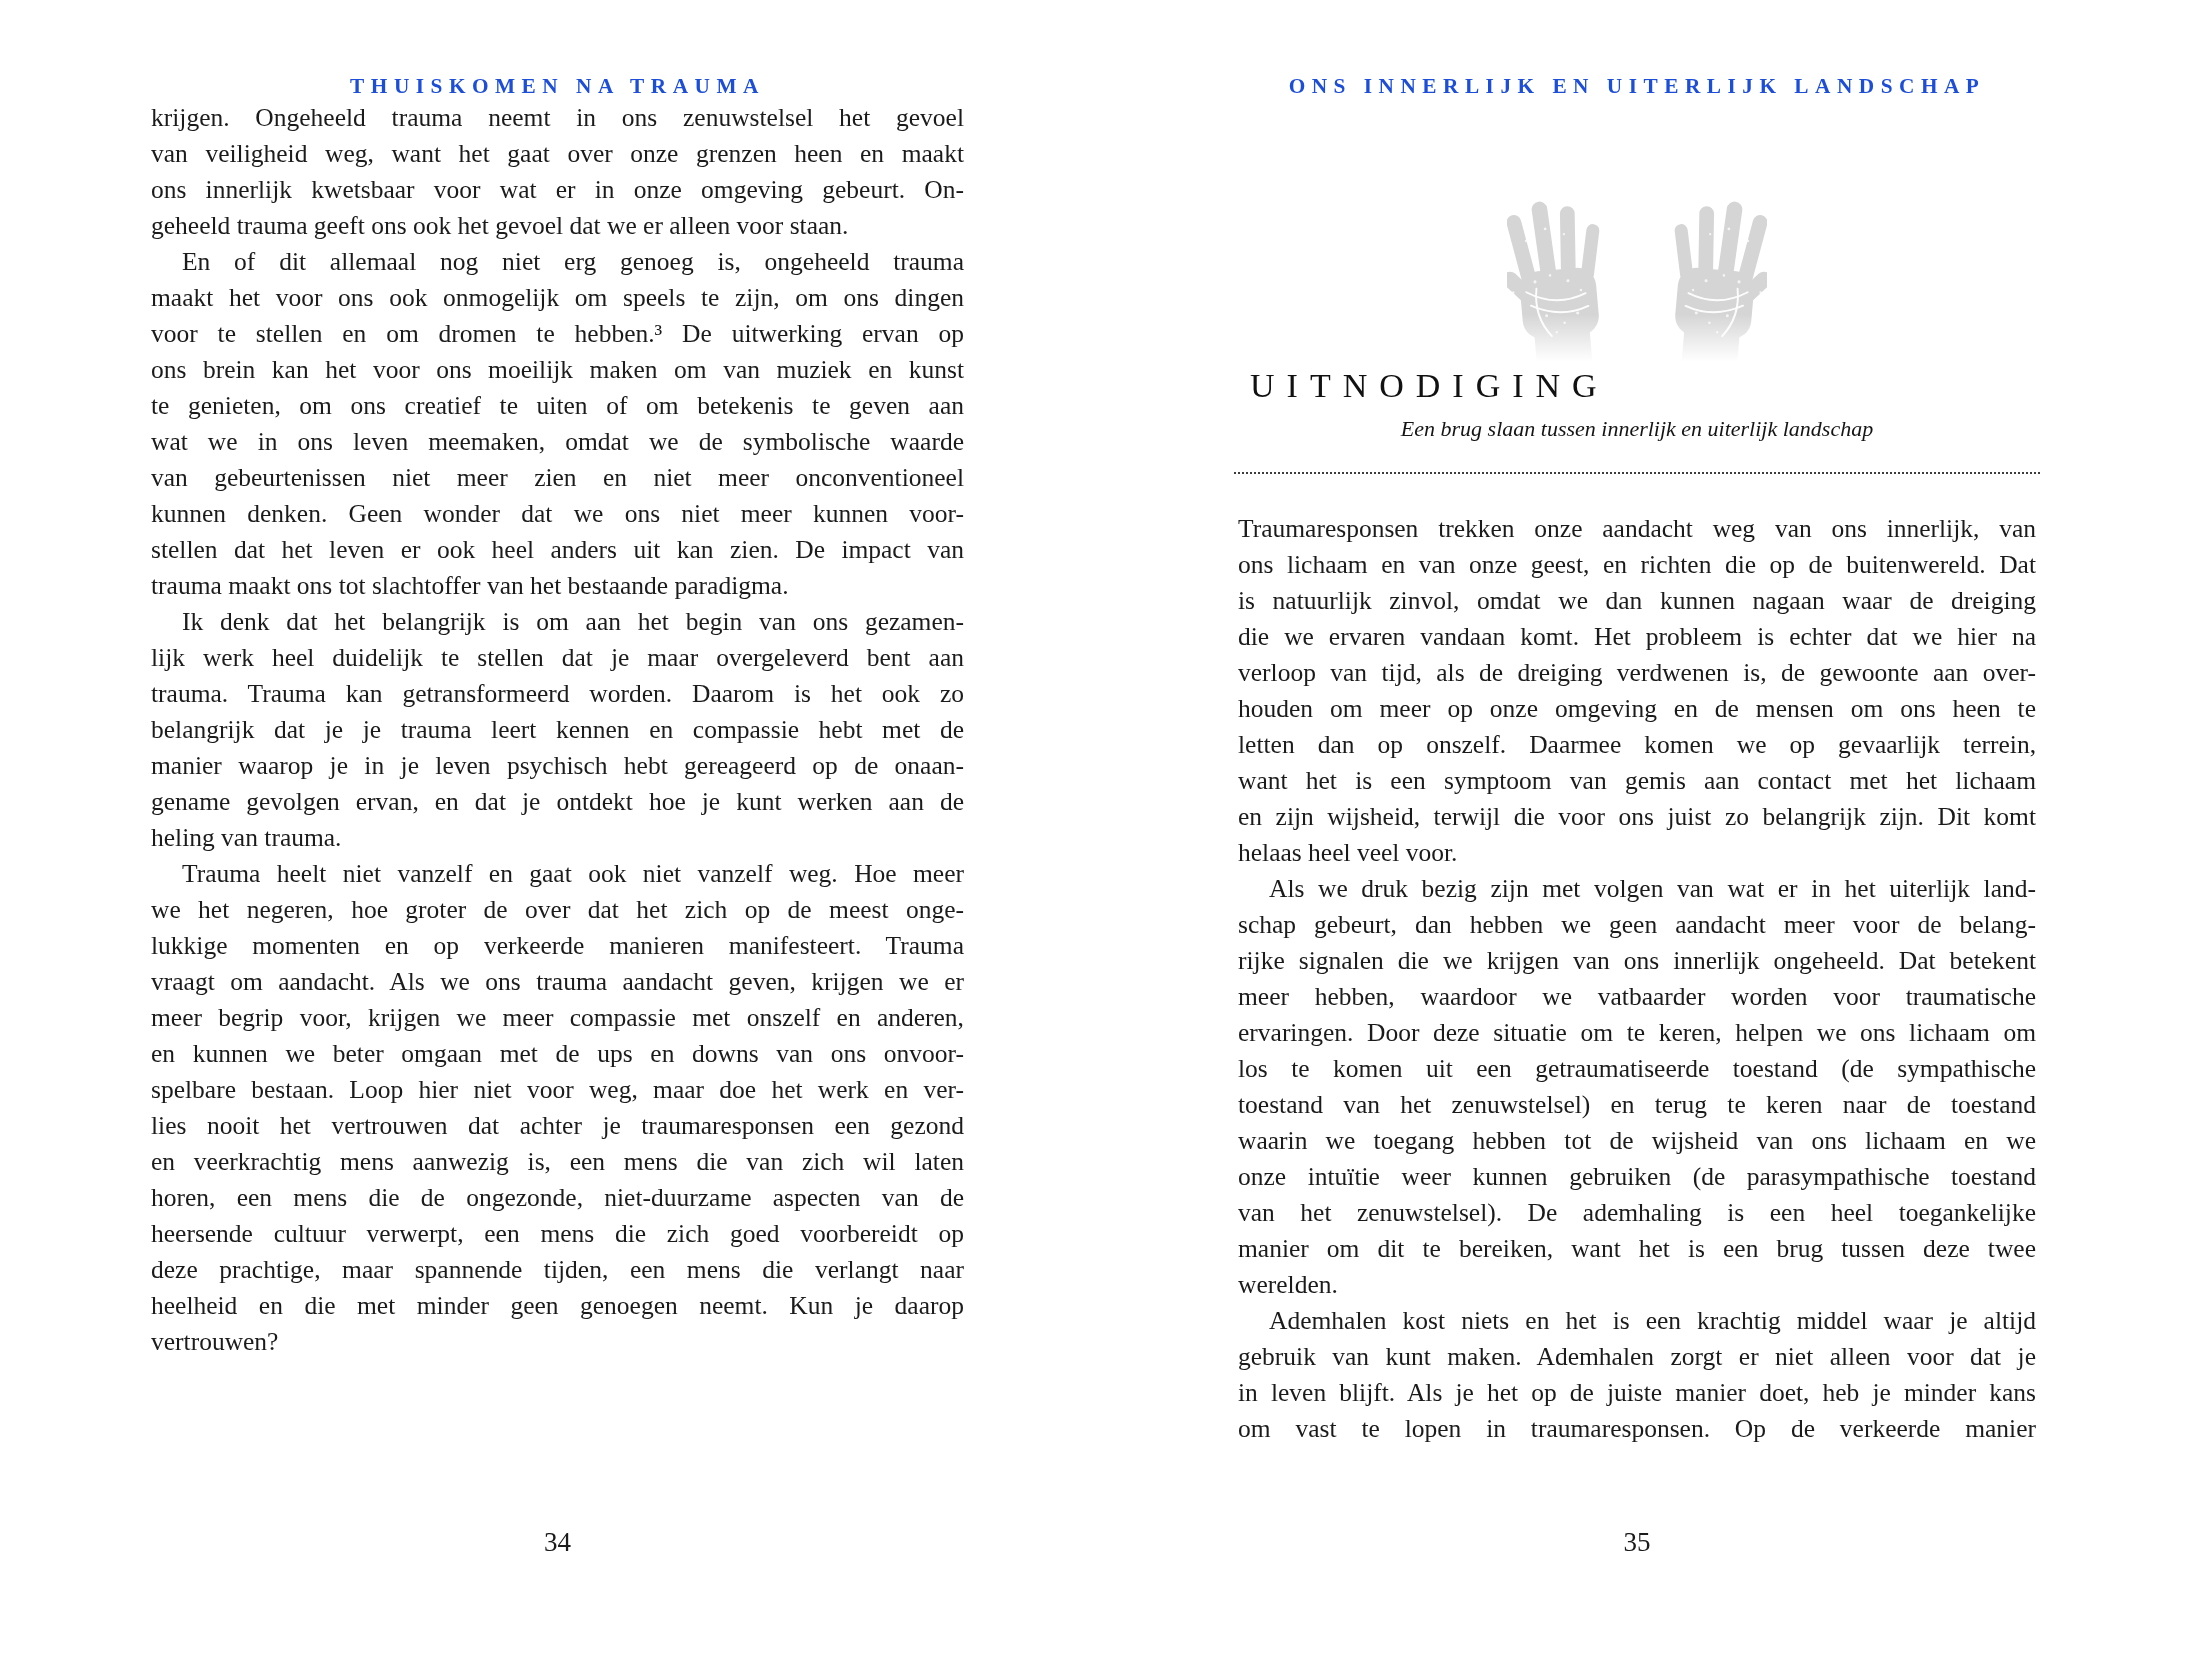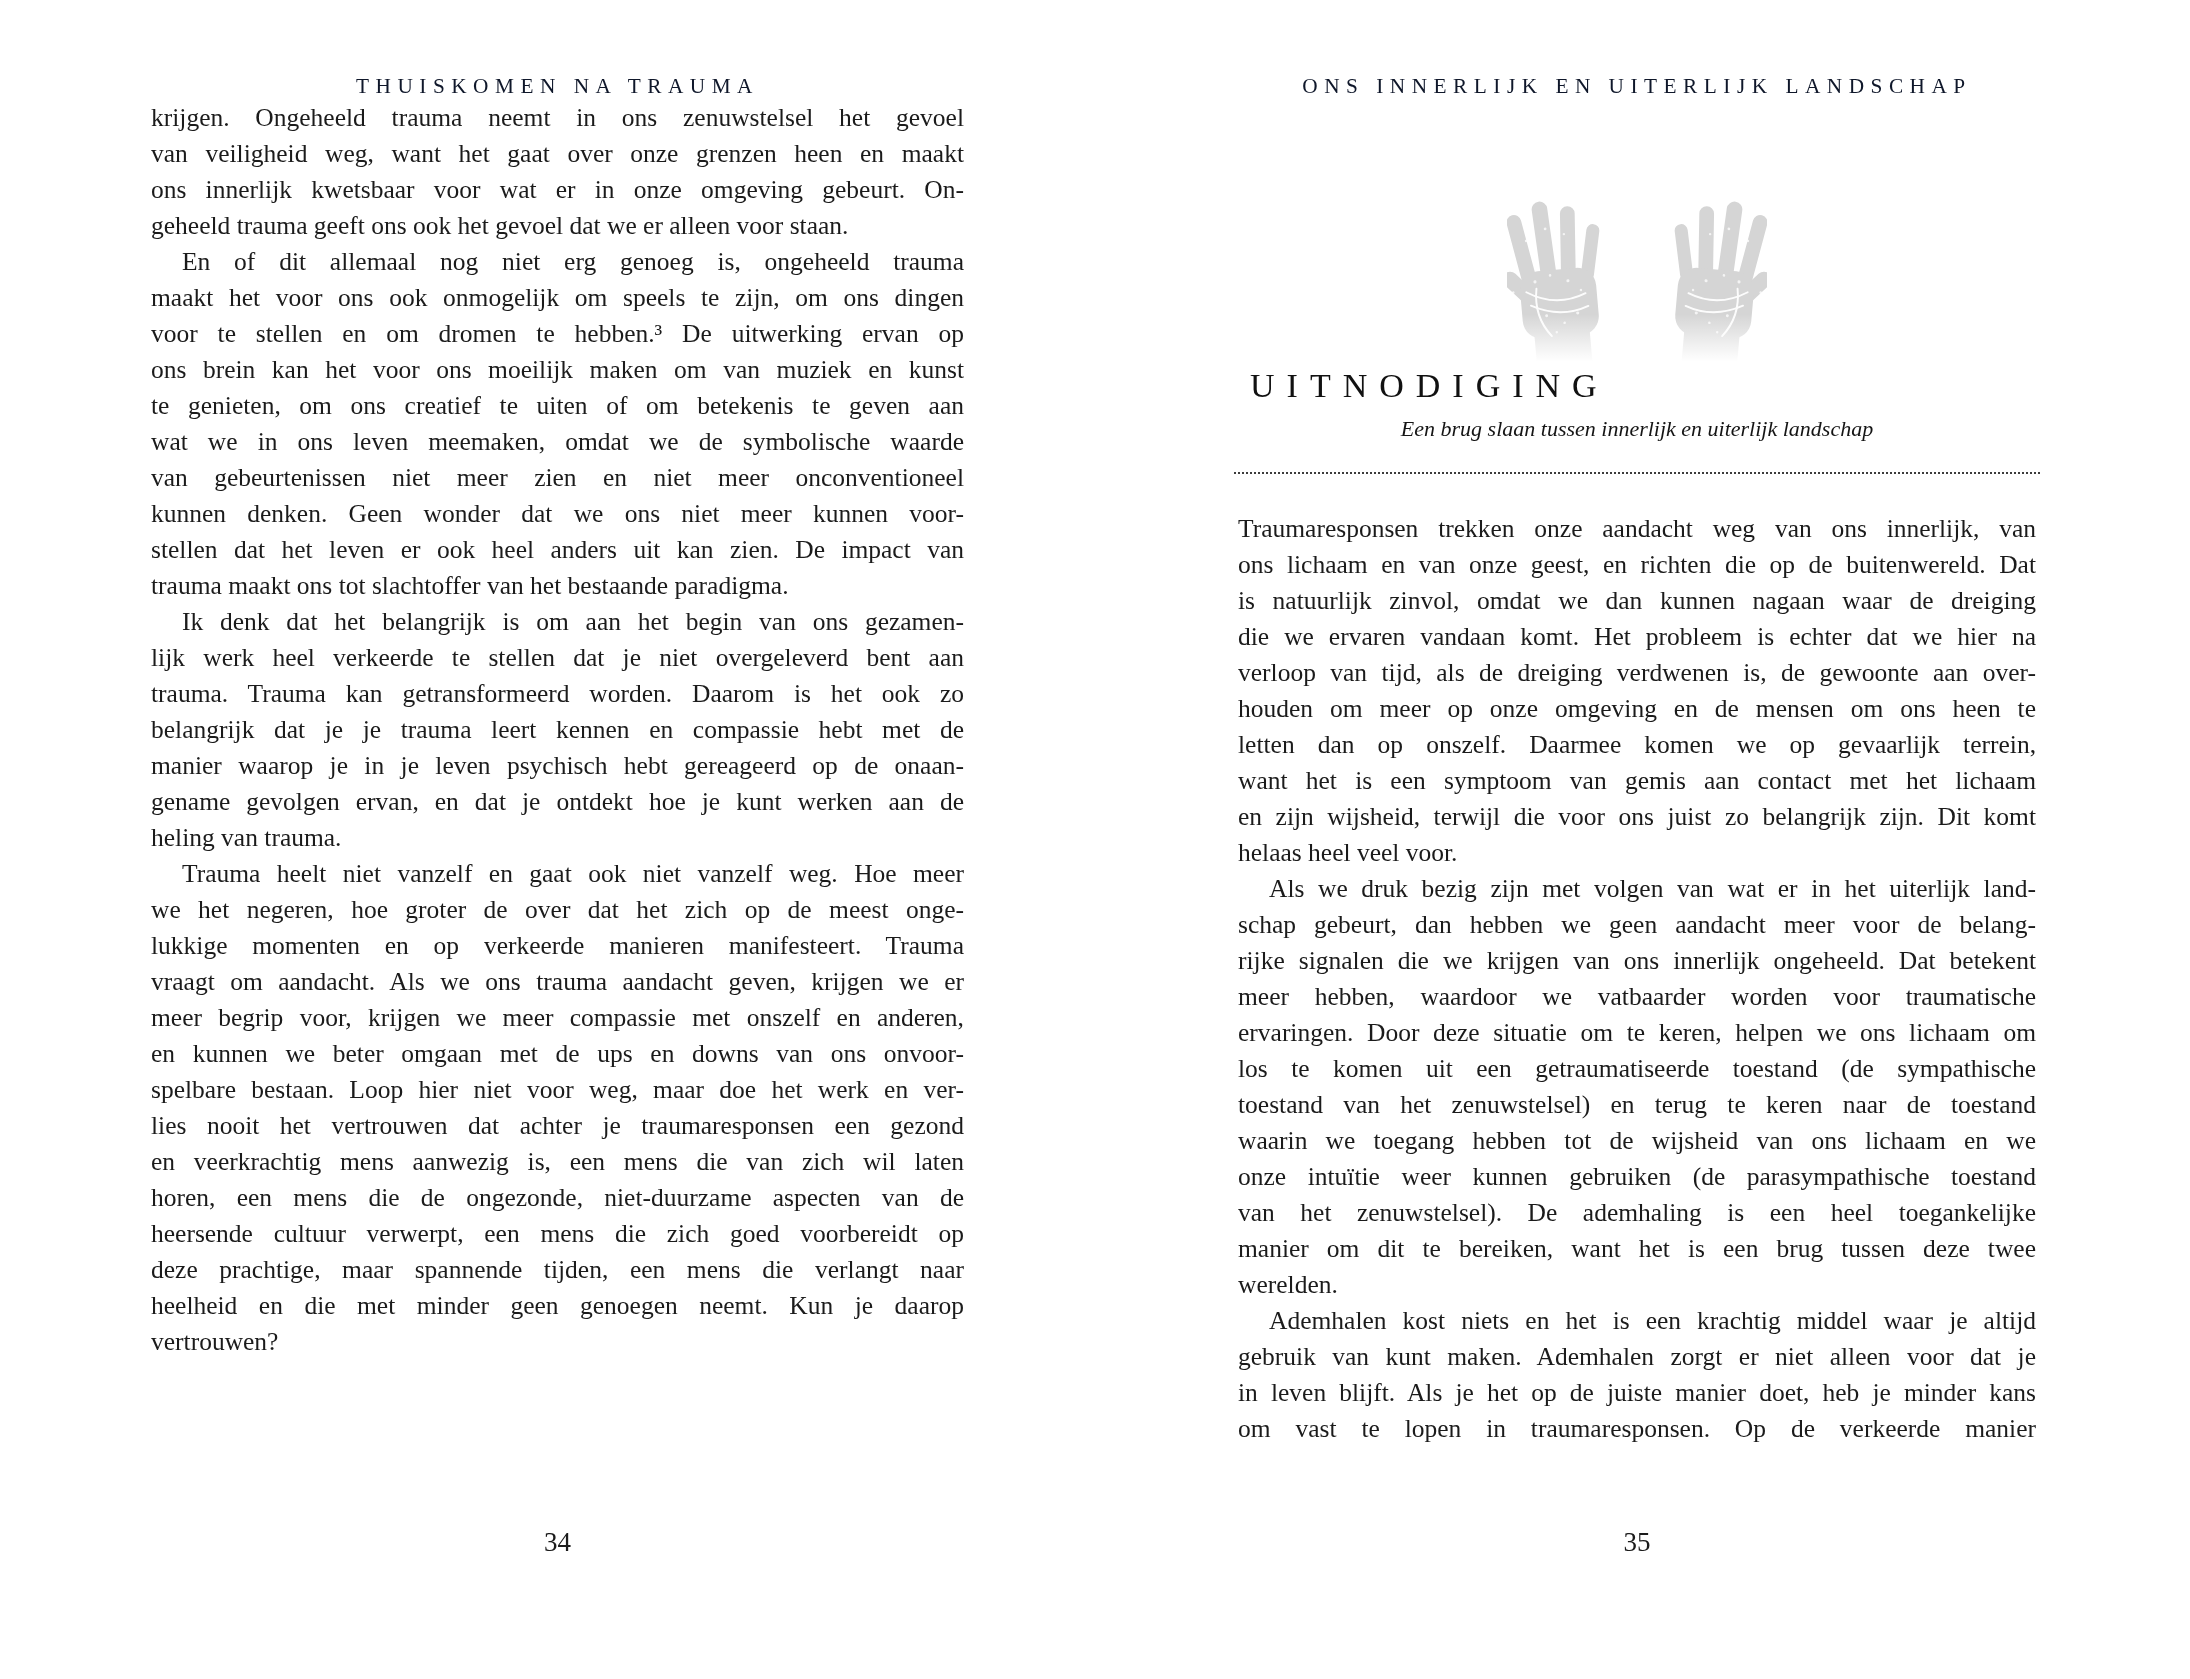--- a/index.html
+++ b/index.html
@@ -8,21 +8,21 @@
     font-family:"Liberation Serif", serif;color:#1b1b1b;
     -webkit-font-smoothing:antialiased;
   }
   .page{position:absolute;top:0;height:1680px;}
   .page-left{left:151px;width:813px;}
   .page-right{left:1238px;width:798px;}
 
   .running-head{
     position:absolute;top:74px;left:0;right:0;
     text-align:center;font-size:21.3px;letter-spacing:6.5px;
-    color:#0f172a;white-space:nowrap;
+    color:#1d4ed8;white-space:nowrap;font-weight:bold;
   }
   .body-block{position:absolute;left:0;right:0;}
   .page-left .body-block{top:100px;}
   .page-right .body-block{top:511px;}
 
   .line{
     font-size:25.5px;line-height:36px;
     text-align:justify;text-align-last:justify;
     white-space:normal;color:#1b1b1b;
   }
@@ -73,21 +73,21 @@
       <div class="line">maakt het voor ons ook onmogelijk om speels te zijn, om ons dingen</div>
       <div class="line">voor te stellen en om dromen te hebben.³ De uitwerking ervan op</div>
       <div class="line">ons brein kan het voor ons moeilijk maken om van muziek en kunst</div>
       <div class="line">te genieten, om ons creatief te uiten of om betekenis te geven aan</div>
       <div class="line">wat we in ons leven meemaken, omdat we de symbolische waarde</div>
       <div class="line">van gebeurtenissen niet meer zien en niet meer onconventioneel</div>
       <div class="line">kunnen denken. Geen wonder dat we ons niet meer kunnen voor-</div>
       <div class="line">stellen dat het leven er ook heel anders uit kan zien. De impact van</div>
       <div class="line end">trauma maakt ons tot slachtoffer van het bestaande paradigma.</div>
       <div class="line indent">Ik denk dat het belangrijk is om aan het begin van ons gezamen-</div>
-      <div class="line">lijk werk heel verkeerde te stellen dat je niet overgeleverd bent aan</div>
+      <div class="line">lijk werk heel duidelijk te stellen dat je maar overgeleverd bent aan</div>
       <div class="line">trauma. Trauma kan getransformeerd worden. Daarom is het ook zo</div>
       <div class="line">belangrijk dat je je trauma leert kennen en compassie hebt met de</div>
       <div class="line">manier waarop je in je leven psychisch hebt gereageerd op de onaan-</div>
       <div class="line">gename gevolgen ervan, en dat je ontdekt hoe je kunt werken aan de</div>
       <div class="line end">heling van trauma.</div>
       <div class="line indent">Trauma heelt niet vanzelf en gaat ook niet vanzelf weg. Hoe meer</div>
       <div class="line">we het negeren, hoe groter de over dat het zich op de meest onge-</div>
       <div class="line">lukkige momenten en op verkeerde manieren manifesteert. Trauma</div>
       <div class="line">vraagt om aandacht. Als we ons trauma aandacht geven, krijgen we er</div>
       <div class="line">meer begrip voor, krijgen we meer compassie met onszelf en anderen,</div>

